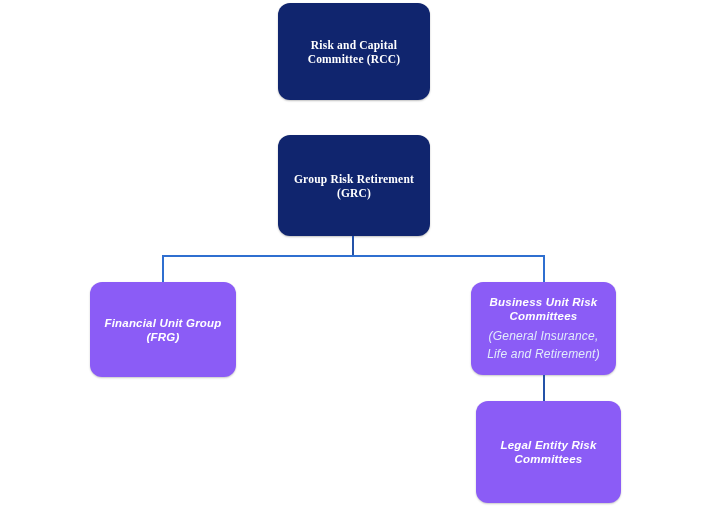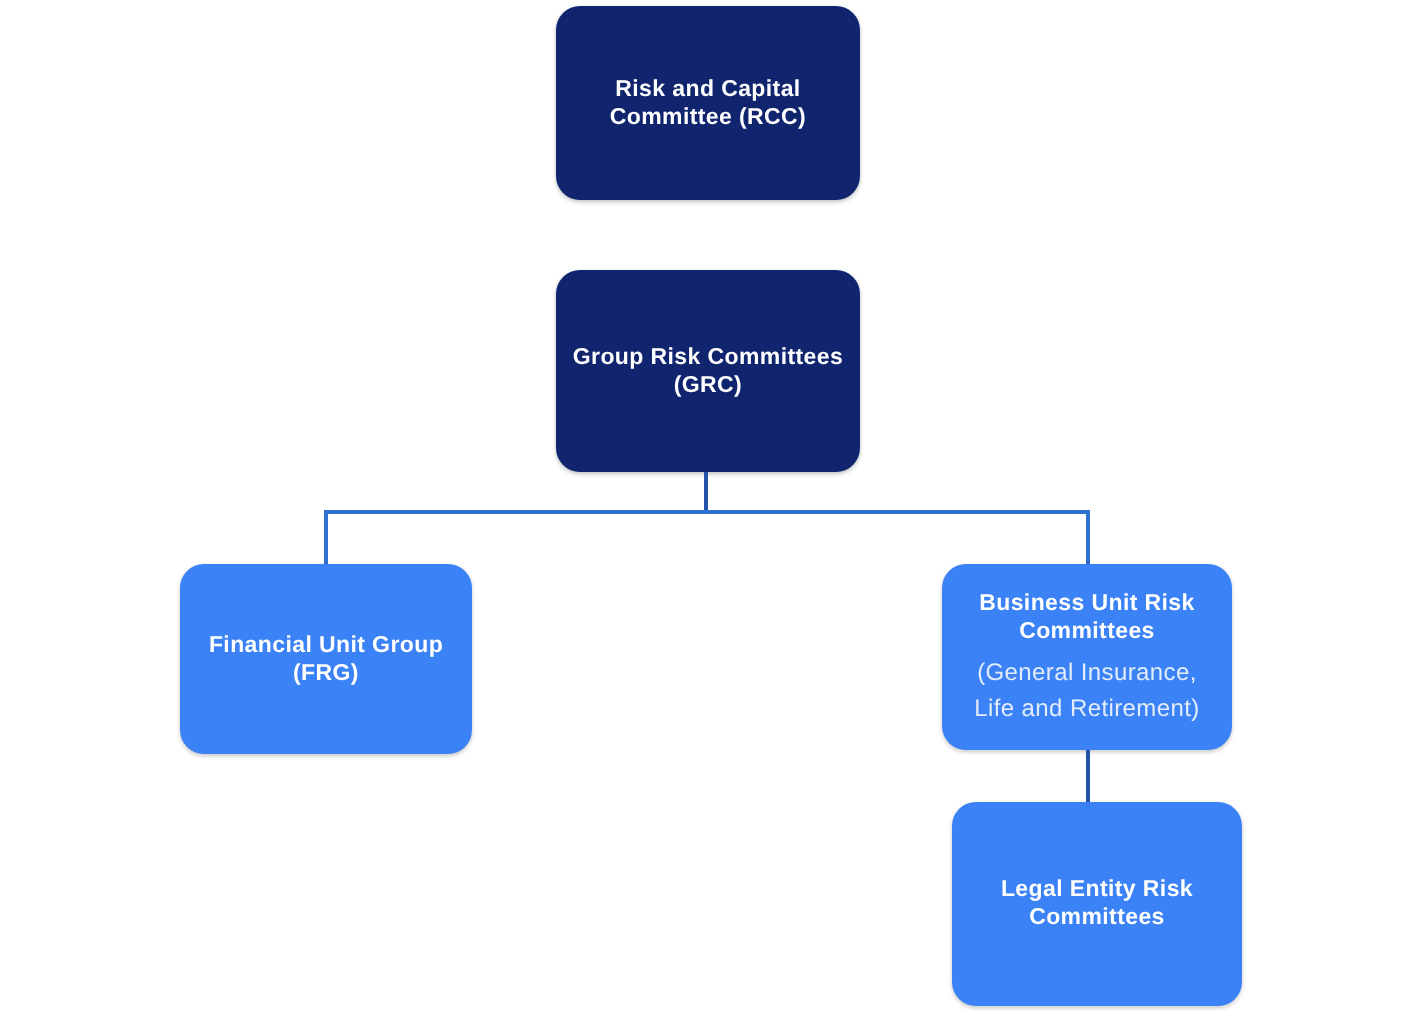--- a/index.html
+++ b/index.html
@@ -42,24 +42,26 @@
     font-size: 12px;
     line-height: 18px;
     letter-spacing: 0.2px;
     color: #e2ecfb;
     white-space: pre-line;
     margin-top: 4px;
   }
   .node.navy {
     background: #10256e;
     box-shadow: 0 1px 2px rgba(0,0,0,0.25);
+    font-family: Liberation Serif, serif;
   }
   .node.blue {
-    background: #3b82f6;
+    background: #8b5cf6;
     box-shadow: 0 1px 2px rgba(0,0,0,0.22);
+    font-style: italic;
   }
 
   
   .conn-v {
     position: absolute;
     width: 2px;
     background: #2f6fd0;
   }
   .conn-h {
     position: absolute;
@@ -74,21 +76,21 @@
 <body>
 
 <div id="canvas">
 
   <div class="node navy" style="left:278px; top:3px; width:152px; height:97px;">
     <div class="title">Risk and Capital
 Committee (RCC)</div>
   </div>
 
   <div class="node navy" style="left:278px; top:135px; width:152px; height:101px;">
-    <div class="title">Group Risk Committees
+    <div class="title">Group Risk Retirement
 (GRC)</div>
   </div>
 
   <div class="conn-v dark" style="left:352px; top:236px; height:20px;"></div>
 
   <div class="conn-h" style="left:162px; top:255px; width:383px;"></div>
 
   <div class="conn-v" style="left:162px; top:255px; height:28px;"></div>
 
   <div class="conn-v" style="left:543px; top:255px; height:28px;"></div>

